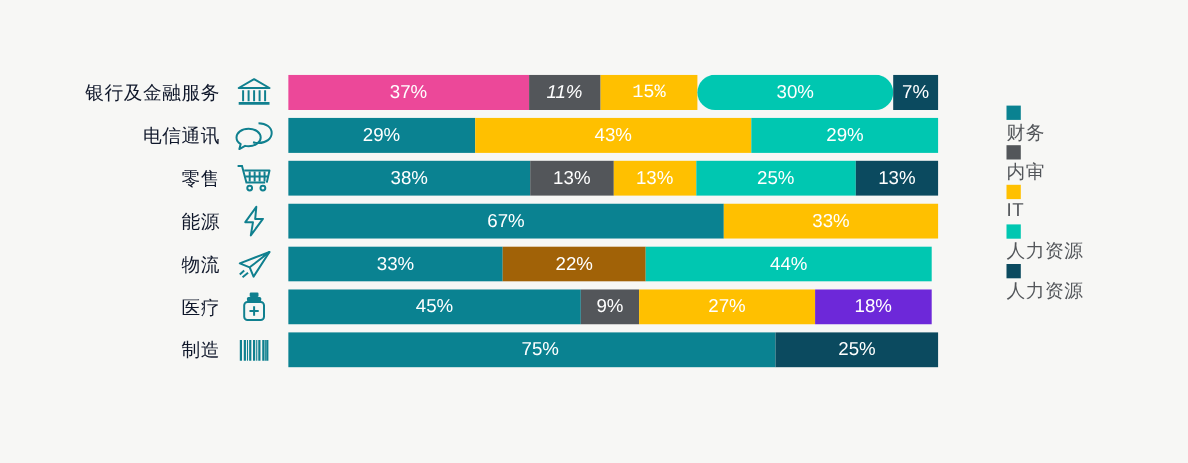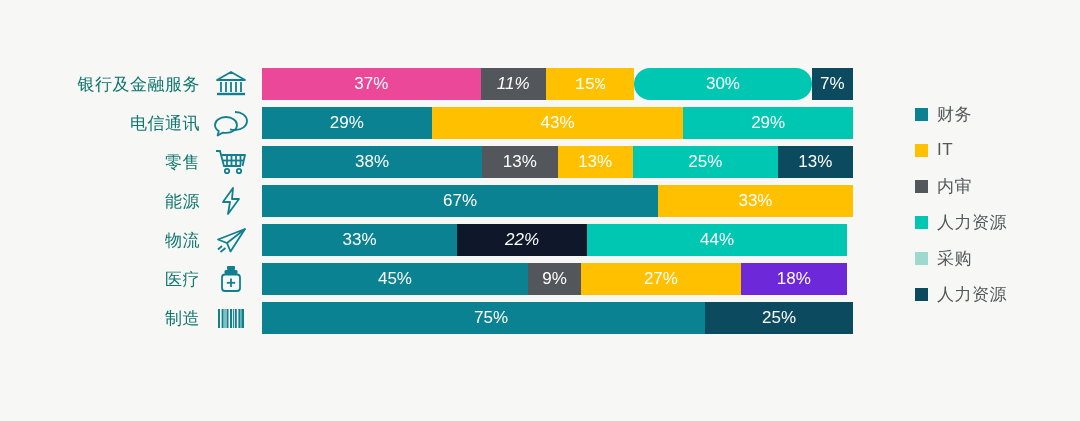--- a/index.html
+++ b/index.html
@@ -32,21 +32,21 @@
     display: flex;
     align-items: center;
     height: 32px;
     margin-bottom: 7px;
   }
 
   .row-label {
     width: 200px;
     text-align: right;
     font-size: 17px;
-    color: #0f766e;
+    color: #0f172a;
     letter-spacing: 0.5px;
     white-space: nowrap;
     padding-right: 0;
   }
 
   .row-icon {
     width: 62px;
     height: 32px;
     display: flex;
     align-items: center;
@@ -75,22 +75,23 @@
 
   
   .legend {
     position: absolute;
     left: 915px;
     top: 96px;
   }
 
   .legend-item {
     display: flex;
-    align-items: center;
+    align-items: flex-start;
     height: 36px;
+    flex-direction: column;
   }
 
   .legend-swatch {
     width: 13px;
     height: 13px;
     flex: 0 0 13px;
     margin-right: 9px;
   }
 
   .legend-label {
@@ -181,21 +182,21 @@
         <div class="row-icon">
           <svg width="34" height="30" viewBox="0 0 34 30" fill="none" stroke="currentColor" stroke-width="1.8">
       <path d="M31 4 L4 14.5 L13 18 L31 4 Z" stroke-linejoin="round"></path>
       <path d="M13 18 L16.5 26.5 L31 4" stroke-linejoin="round"></path>
       <line x1="4" y1="24.5" x2="8" y2="21"></line>
             <line x1="6.5" y1="27" x2="11.5" y2="23"></line>
     </svg>
         </div>
         <div class="bar-track">
           <div class="seg" style="width: 33%; background: rgb(10, 130, 145);">33%</div>
-          <div class="seg" style="width: 22%; background: #0f172a; font-style: italic;">22%</div>
+          <div class="seg" style="width: 22%; background: #a16207;">22%</div>
           <div class="seg" style="width: 44%; background: rgb(0, 199, 177);">44%</div>
         </div>
       </div>
       <div class="row">
         <div class="row-label">医疗</div>
         <div class="row-icon">
           <svg width="28" height="30" viewBox="0 0 28 30" fill="none" stroke="currentColor" stroke-width="1.8">
       <rect x="10" y="2" width="8" height="4" rx="1" fill="currentColor" stroke="none"></rect>
       <rect x="7.5" y="6" width="13" height="4.2" rx="1.4" fill="currentColor" stroke="none"></rect>
       <rect x="5" y="10.5" width="18" height="16.5" rx="3" stroke-linejoin="round"></rect>
@@ -236,34 +237,30 @@
         </div>
       </div>
     </div>
 
   <div class="legend" id="legend">
       <div class="legend-item">
         <span class="legend-swatch" style="background: rgb(10, 130, 145);"></span>
         <span class="legend-label">财务</span>
       </div>
       <div class="legend-item">
+        <span class="legend-swatch" style="background: rgb(83, 86, 90);"></span>
+        <span class="legend-label">内审</span>
+      </div>
+      <div class="legend-item">
         <span class="legend-swatch" style="background: rgb(255, 192, 0);"></span>
         <span class="legend-label">IT</span>
       </div>
       <div class="legend-item">
-        <span class="legend-swatch" style="background: rgb(83, 86, 90);"></span>
-        <span class="legend-label">内审</span>
-      </div>
-      <div class="legend-item">
         <span class="legend-swatch" style="background: rgb(0, 199, 177);"></span>
         <span class="legend-label">人力资源</span>
       </div>
       <div class="legend-item">
-        <span class="legend-swatch" style="background: rgb(157, 217, 206);"></span>
-        <span class="legend-label">采购</span>
-      </div>
-      <div class="legend-item">
         <span class="legend-swatch" style="background: rgb(11, 74, 95);"></span>
         <span class="legend-label">人力资源</span>
       </div>
     </div>
 
 </div>
 
 </body></html>

